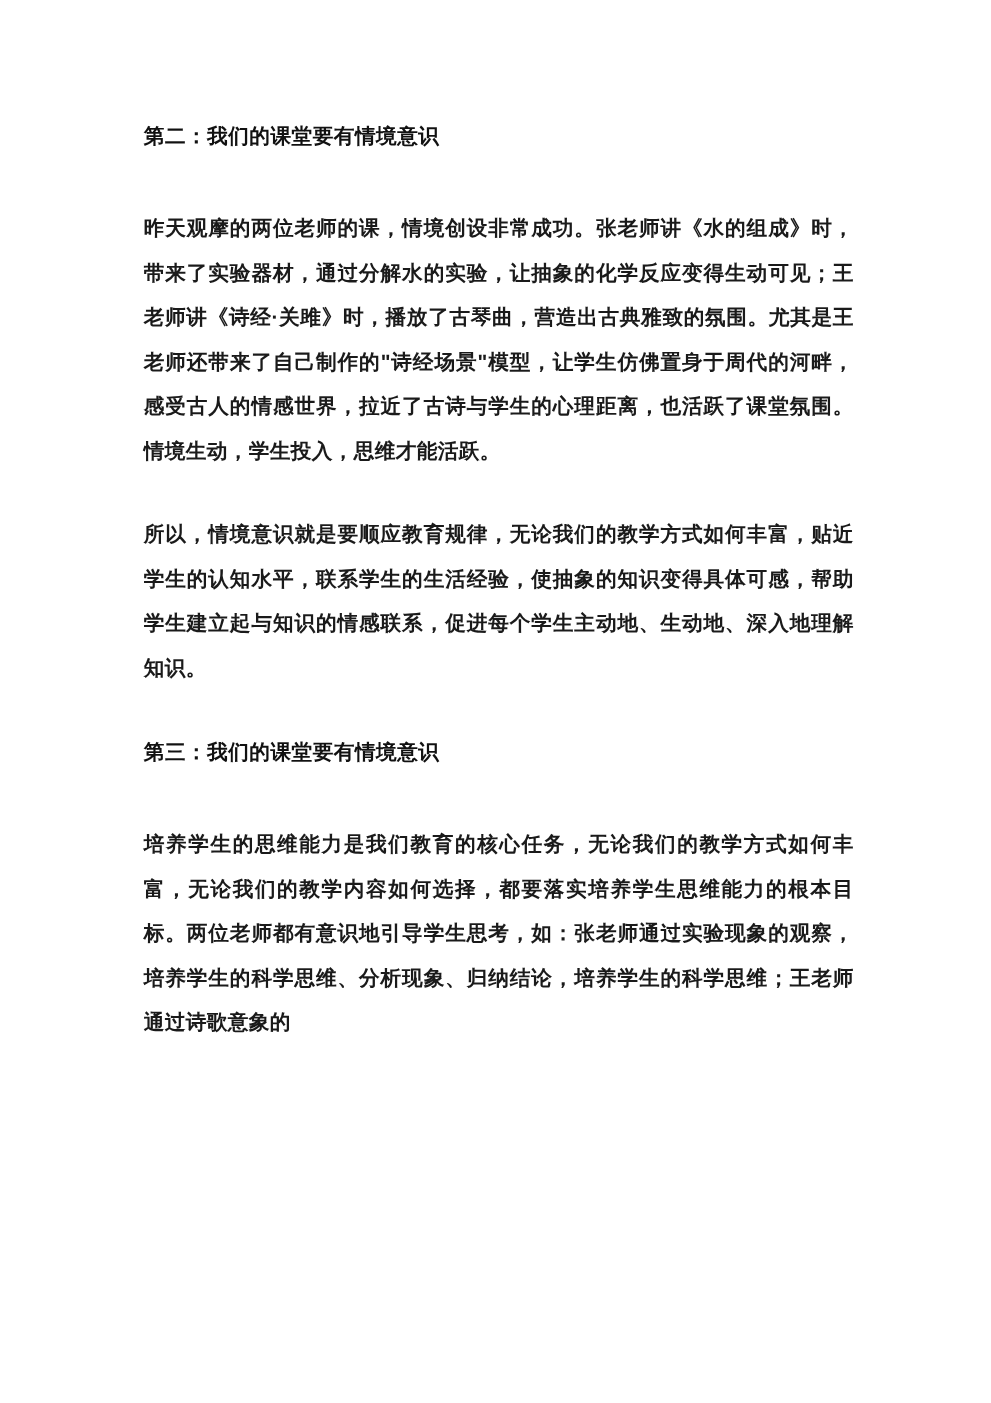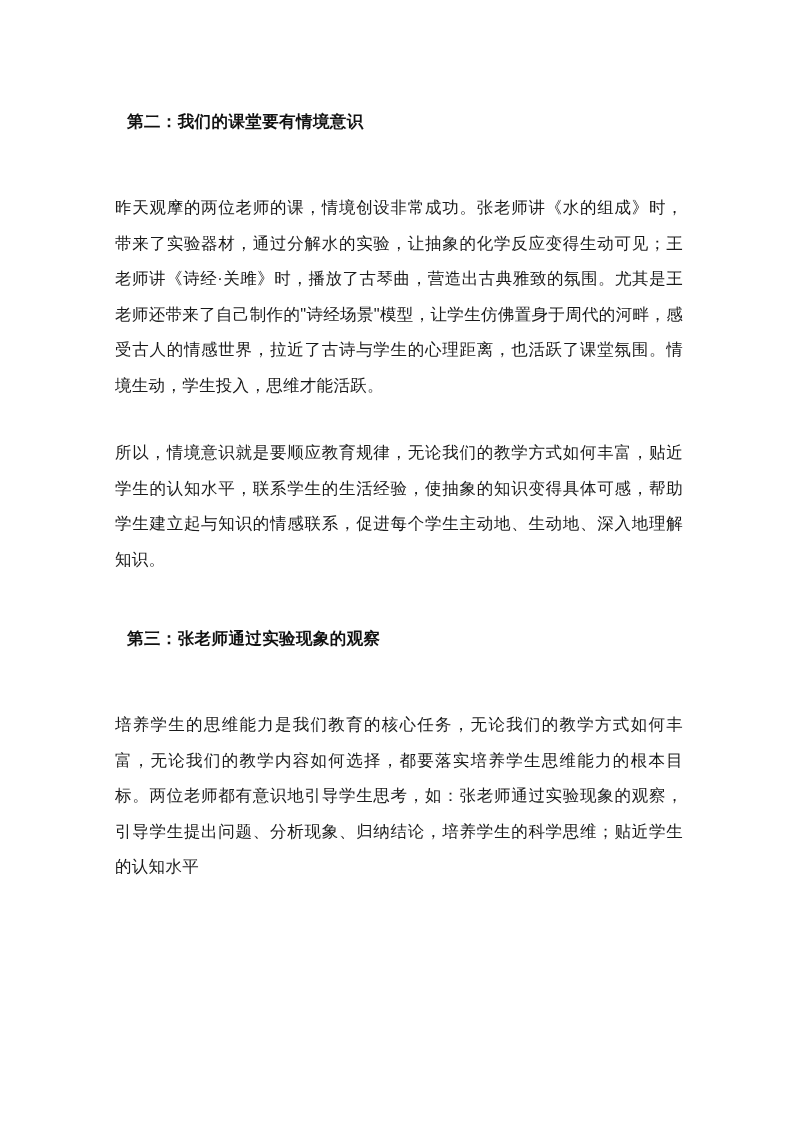--- a/index.html
+++ b/index.html
@@ -24,25 +24,25 @@
   }
   .doc-body {
     width: 568px;
   }
   .heading {
     font-size: 16.5px;
     font-weight: 700;
     line-height: 1.6;
     letter-spacing: 0.4px;
     color: #111111;
-    margin: 12px;
+    margin: 0;
   }
   .para {
     font-size: 16.5px;
-    font-weight: 400;
+    font-weight: 700;
     line-height: 2.15;
     letter-spacing: 0.3px;
     color: #1a1a1a;
     margin: 0;
     text-align: justify;
     text-justify: inter-ideograph;
   }
   .gap-heading-to-para { height: 44px; }
   .gap-para-to-para { height: 32px; }
   .gap-para-to-heading { height: 36px; }
@@ -58,20 +58,20 @@
     <div class="gap-heading-to-para"></div>
 
     <p class="para">昨天观摩的两位老师的课，情境创设非常成功。张老师讲《水的组成》时，带来了实验器材，通过分解水的实验，让抽象的化学反应变得生动可见；王老师讲《诗经·关雎》时，播放了古琴曲，营造出古典雅致的氛围。尤其是王老师还带来了自己制作的"诗经场景"模型，让学生仿佛置身于周代的河畔，感受古人的情感世界，拉近了古诗与学生的心理距离，也活跃了课堂氛围。情境生动，学生投入，思维才能活跃。</p>
 
     <div class="gap-para-to-para"></div>
 
     <p class="para">所以，情境意识就是要顺应教育规律，无论我们的教学方式如何丰富，贴近学生的认知水平，联系学生的生活经验，使抽象的知识变得具体可感，帮助学生建立起与知识的情感联系，促进每个学生主动地、生动地、深入地理解知识。</p>
 
     <div class="gap-para-to-heading"></div>
 
-    <p class="heading">第三：张老师通过实验现象的观察</p>
+    <p class="heading">第三：我们的课堂要有情境意识</p>
 
     <div class="gap-heading-to-para"></div>
 
-    <p class="para">培养学生的思维能力是我们教育的核心任务，无论我们的教学方式如何丰富，无论我们的教学内容如何选择，都要落实培养学生思维能力的根本目标。两位老师都有意识地引导学生思考，如：张老师通过实验现象的观察，引导学生提出问题、分析现象、归纳结论，培养学生的科学思维；贴近学生的认知水平</p>
+    <p class="para">培养学生的思维能力是我们教育的核心任务，无论我们的教学方式如何丰富，无论我们的教学内容如何选择，都要落实培养学生思维能力的根本目标。两位老师都有意识地引导学生思考，如：张老师通过实验现象的观察，培养学生的科学思维、分析现象、归纳结论，培养学生的科学思维；王老师通过诗歌意象的</p>
 
   </div>
 </div>
 
 </body></html>

